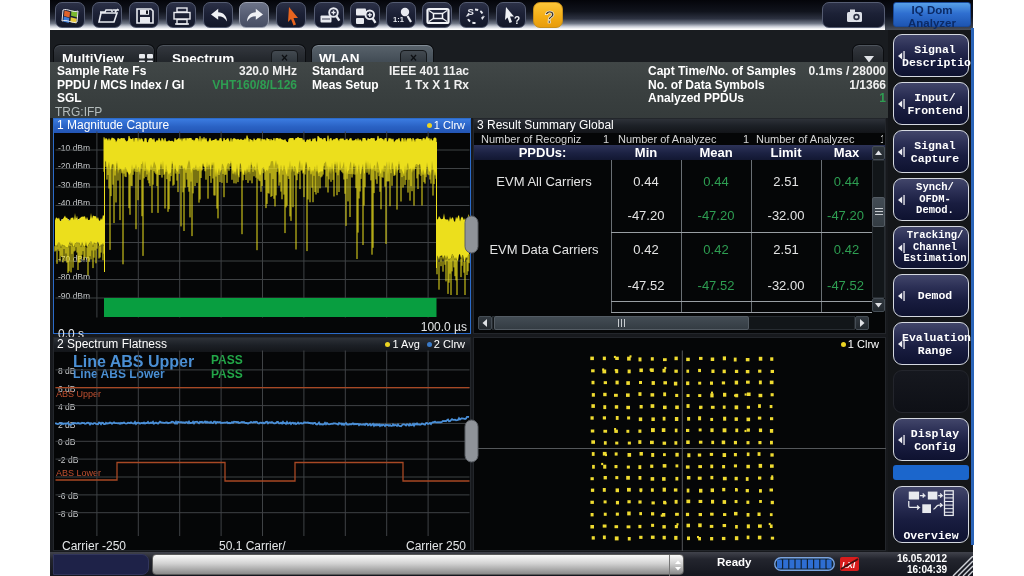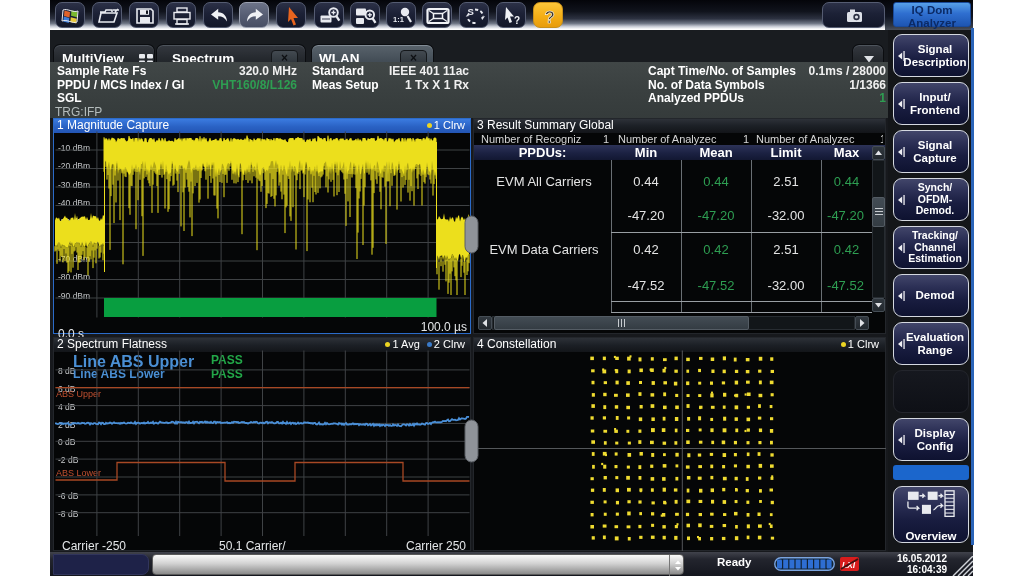--- a/index.html
+++ b/index.html
@@ -63,21 +63,21 @@
 .sbox { position:absolute; background:linear-gradient(#31383f,#22282e); border:1px solid #454d55; border-radius:2px; }
 .strack { position:absolute; background:#121619; border:1px solid #272c31; }
 .sthumb { position:absolute; background:linear-gradient(#434c54,#343c43); border:1px solid #545c64; border-radius:2px; }
 
 
 #sidebar { position:absolute; left:838px; top:30px; width:85px; height:522px; background:#141619; }
 #sideedge { position:absolute; left:920.5px; top:28px; width:3px; height:517px; background:#2a64b8; }
 .sbtn { position:absolute; left:5px; width:76px; height:43px; border-radius:9px;
   background:linear-gradient(#42466a 0%, #2b2f55 30%, #191d40 60%, #0e1230 100%);
   border:1.5px solid #d4d8e0; color:#fff; font-weight:bold; text-align:center;
-  display:flex; align-items:center; justify-content:center; }
+  display:flex; align-items:center; justify-content:center;font-family:Liberation Mono, monospace; }
 .sbtn.empty { background:linear-gradient(#16181f,#0e1016); border:1px solid #23252c; }
 .sarr { position:absolute; left:3px; top:50%; margin-top:-7px; }
 .slab { width:100%; padding-left:8px; }
 .sbluebar { position:absolute; left:5px; top:435px; width:76px; height:15px; background:#1b66cc; border-radius:3px; }
 .sbtn.ovw { flex-direction:column; padding-top:3px; }
 .ovlab { font-size:11.5px; margin-top:12px; }
 #iqbtn { position:absolute; left:843px; top:2px; width:78px; height:25px; border-radius:3px;
   background:linear-gradient(#57a0e8 0%, #2f6fd0 45%, #1d55b2 100%); border:1px solid #1a4a9a;
   color:#0b2a66; font-weight:bold; font-size:11.5px; line-height:12.5px; text-align:center; padding-top:1px; }
 
@@ -360,21 +360,20 @@
     <div class="sthumb" style="left:20px;top:197px;width:255px;height:14px"></div>
     <div class="abs" style="left:144px;top:200px;width:1.3px;height:8px;background:#c8ccd0"></div>
     <div class="abs" style="left:147px;top:200px;width:1.3px;height:8px;background:#c8ccd0"></div>
     <div class="abs" style="left:150px;top:200px;width:1.3px;height:8px;background:#c8ccd0"></div>
     <div class="sbox" style="left:381px;top:197px;width:14px;height:14px"><svg width="12" height="12" viewBox="0 0 12 12">
           <path d="M4 2 L8.5 6 L4 10 Z" fill="#e0e2e6"></path>
         </svg></div>
   </div>
 
   <div class="win" style="left:423px;top:337px;width:413px;height:214px;border:1px solid #23262b">
-    <div class="wtitle dark"><span style="margin-left:3px">4 Constellation</span></div>
     <div class="legend" style="right:6px"><span class="dot" style="background:#ecd422"></span>1 Clrw</div>
   </div>
 
   <div id="status">
     <div class="navybox"></div>
     <div class="combo">
       <div class="abs" style="left:516px;top:0;width:1px;height:21px;background:#777"></div>
       <svg class="abs" style="left:520px;top:3px" width="10" height="15" viewBox="0 0 10 15">
           <path d="M2 6 L5 2.5 L8 6 Z" fill="#fff"></path>
           <path d="M2 9 L5 12.5 L8 9 Z" fill="#fff"></path>

